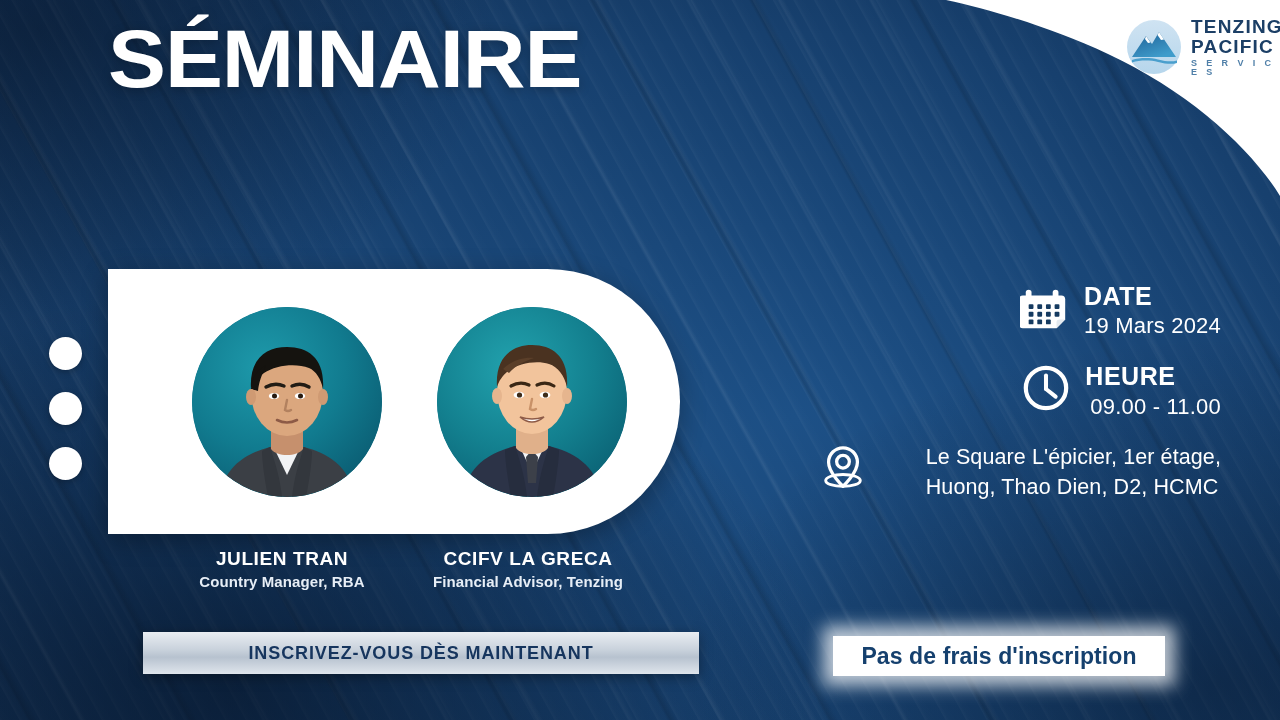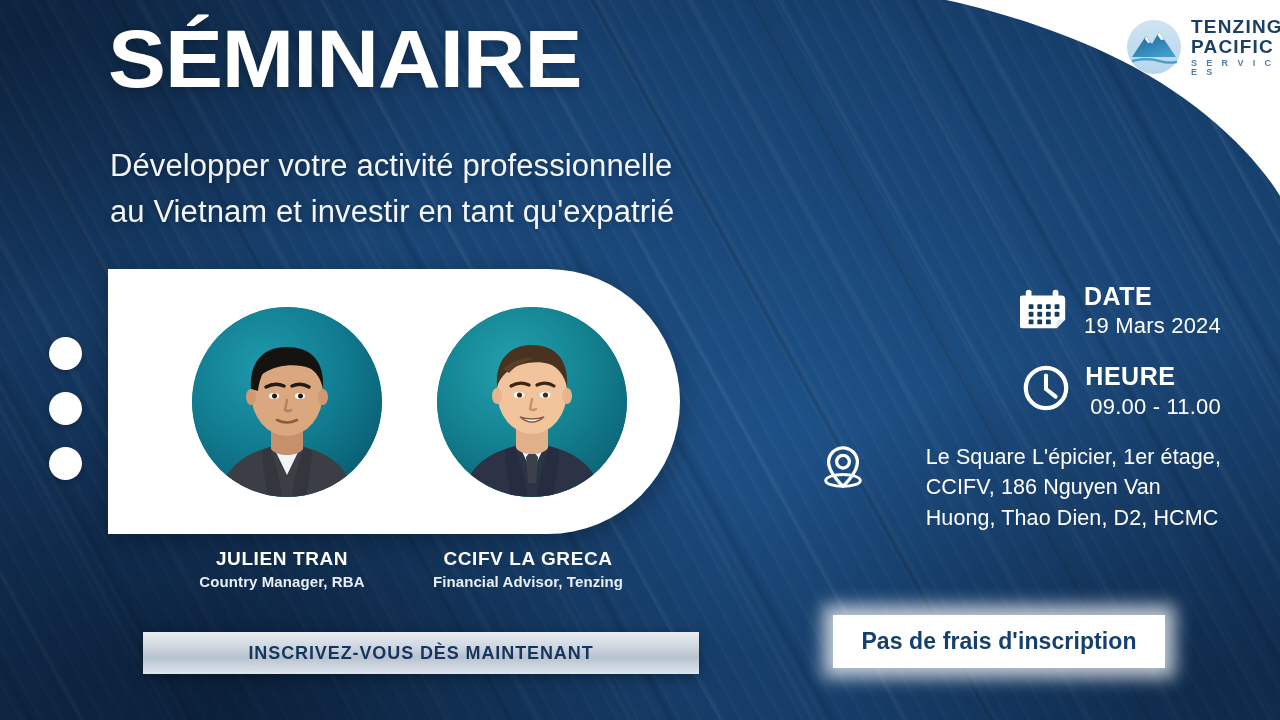--- a/index.html
+++ b/index.html
@@ -134,22 +134,22 @@
     background:linear-gradient(180deg,#e9edf2 0%, #c9d2dc 42%, #b7c2cf 60%, #dfe5ec 100%);
     display:flex; align-items:center; justify-content:center;
     box-shadow:0 3px 12px rgba(0,0,0,.35);
   }
   .cta span {
     font-size:18px; font-weight:700; color:#16355e; letter-spacing:.9px;
   }
 
   
   .badge {
-    position:absolute; left:833px; top:615px;
-    width:332px; height:53px;
+    position:absolute; left:833px; top:636px;
+    width:332px; height:40px;
     display:flex; align-items:center; justify-content:center;
     background:#ffffff;
     box-shadow:0 0 16px 10px rgba(255,255,255,.72);
   }
   .badge span {
     font-size:23px; font-weight:700; color:#15406e; letter-spacing:.1px;
   }
 
   
   .info { position:absolute; left:791px; top:283px; width:430px; color:#fff; }
@@ -190,24 +190,20 @@
   <div class="streaks c"></div>
   <div class="vign"></div>
 
   <svg class="swoosh" viewBox="0 0 420 230">
     <path d="M420,0 L420,230 Q420,230 418,222 C360,120 250,40 120,6 L108,0 Z" fill="#ffffff" opacity="0"></path>
     <path d="M86,0 L420,0 L420,196 C392,150 330,92 248,54 C190,27 132,10 86,0 Z" fill="#ffffff"></path>
   </svg>
 
   <div class="title">SÉMINAIRE</div>
 
-  <div class="subtitle">
-    <div>Développer votre activité professionnelle</div>
-    <div>au Vietnam et investir en tant qu'expatrié</div>
-  </div>
 
   <div class="logo">
     <svg class="mark" viewBox="0 0 56 56">
       <defs>
         <linearGradient id="cg" x1="0" y1="0" x2="0" y2="1">
           <stop offset="0" stop-color="#cfe3f2"></stop>
           <stop offset="1" stop-color="#b6d6ec"></stop>
         </linearGradient>
         <linearGradient id="mg" x1="0" y1="0" x2="0.6" y2="1">
           <stop offset="0" stop-color="#1e5f95"></stop>
@@ -375,21 +371,20 @@
     <div class="row row-loc">
       <div class="ico">
         <svg viewBox="0 0 52 52" width="50" height="50">
           <path d="M26,6 C17.7,6 11,12.7 11,21 C11,32 26,46 26,46 C26,46 41,32 41,21 C41,12.7 34.3,6 26,6 Z" fill="none" stroke="#ffffff" stroke-width="3.4" stroke-linejoin="round"></path>
           <circle cx="26" cy="20.5" r="6.6" fill="none" stroke="#ffffff" stroke-width="3.4"></circle>
           <ellipse cx="26" cy="40" rx="18" ry="6.2" fill="none" stroke="#ffffff" stroke-width="3"></ellipse>
         </svg>
       </div>
       <div class="txt addr">
         <div>Le Square L'épicier, 1er étage,</div>
-        <div>CCIFV, 186 Nguyen Van</div>
         <div>Huong, Thao Dien, D2, HCMC</div>
       </div>
     </div>
   </div>
 
   <div class="cta">
     <span>INSCRIVEZ-VOUS DÈS MAINTENANT</span>
   </div>
 
   <div class="badge">

